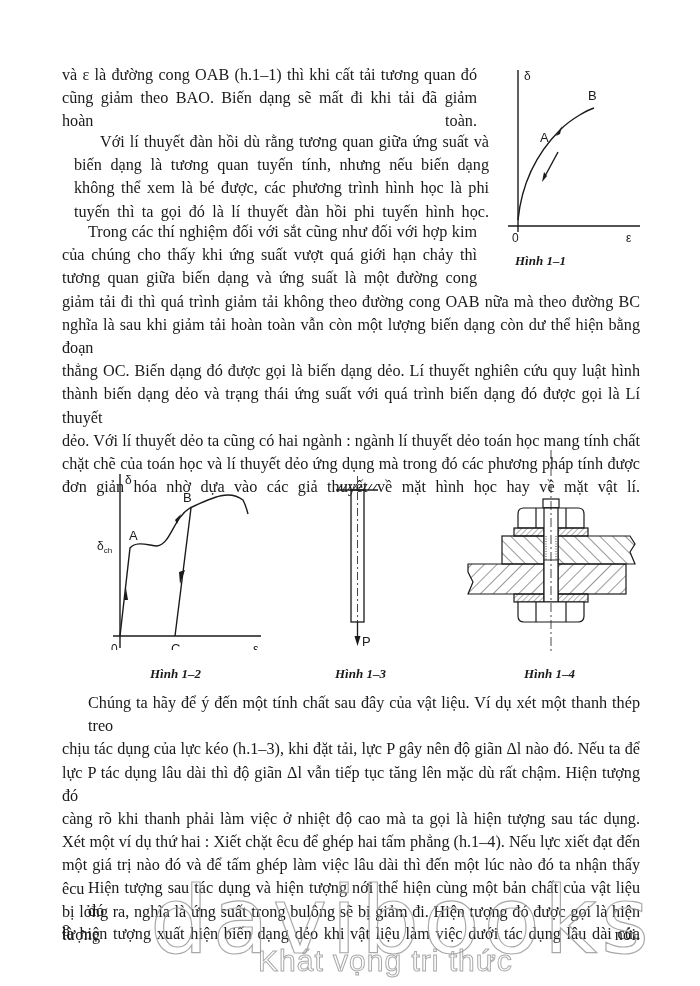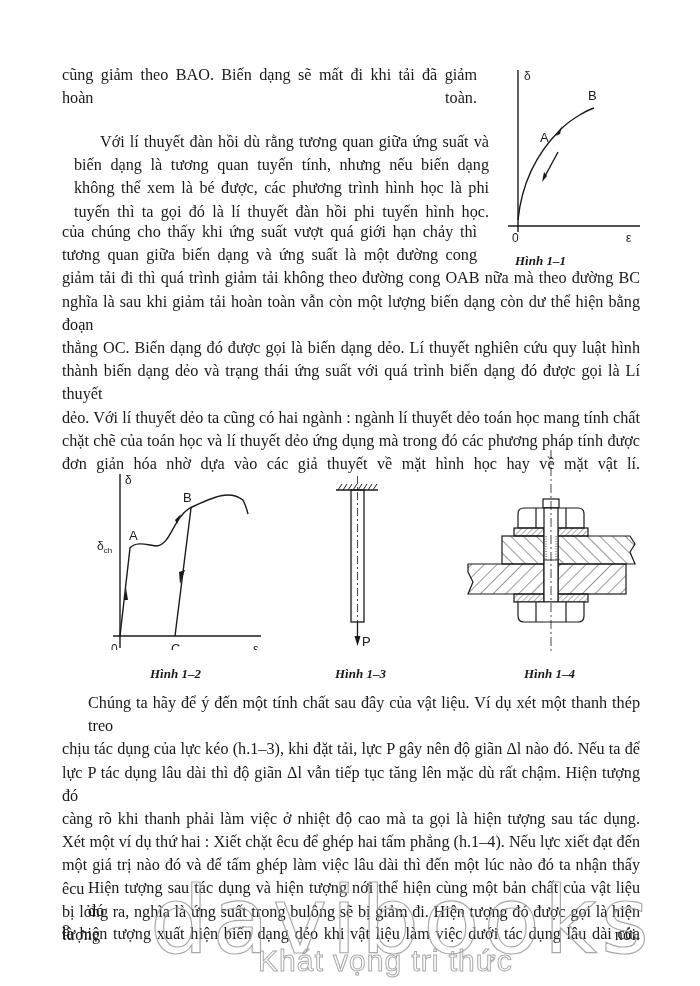--- a/index.html
+++ b/index.html
@@ -11,32 +11,34 @@
     .cap { position: absolute; font-family: Liberation Serif, serif; font-weight: bold; font-style: italic; font-size: 13px; color: #1a1a1a; }
     svg text { font-family: "Liberation Sans", "DejaVu Sans", sans-serif; }
     .pagenum { position: absolute; left: 62px; top: 922px; font-size: 16px; }
     .wm1 { position: absolute; left: 150px; top: 868px; font-family: "DejaVu Sans", sans-serif; font-size: 92px; letter-spacing: 4px; color: transparent; -webkit-text-stroke: 1.2px #9a9a9a; opacity: 0.85; }
     .wm2 { position: absolute; left: 258px; top: 944px; font-family: Liberation Sans, sans-serif; font-size: 30px; letter-spacing: 1px; color: transparent; -webkit-text-stroke: 1px #9a9a9a; opacity: 0.85; }
   </style>
 </head>
 <body>
 
 <div class="p" style="left:62px; top:64px; width:415px;">
+  <span class="line just">và ε là đường cong OAB (h.1–1) thì khi cất tải tương quan đó</span>
   <span class="line just">cũng giảm theo BAO. Biến dạng sẽ mất đi khi tải đã giảm</span>
   <span class="lineL">hoàn toàn.</span>
 </div>
 
 <div class="p" style="left:62px; top:131px; width:415px;margin-left:12px;">
   <span class="line just" style="padding-left:26px;">Với lí thuyết đàn hồi dù rằng tương quan giữa ứng suất và</span>
   <span class="line just">biến dạng là tương quan tuyến tính, nhưng nếu biến dạng</span>
   <span class="line just">không thể xem là bé được, các phương trình hình học là phi</span>
   <span class="lineL">tuyến thì ta gọi đó là lí thuyết đàn hồi phi tuyến hình học.</span>
 </div>
 
 <div class="p" style="left:62px; top:221px; width:578px;">
+  <span class="line just" style="padding-left:26px; width:389px;">Trong các thí nghiệm đối với sắt cũng như đối với hợp kim</span>
   <span class="line just" style="width:415px;">của chúng cho thấy khi ứng suất vượt quá giới hạn chảy thì</span>
   <span class="line just" style="width:415px;">tương quan giữa biến dạng và ứng suất là một đường cong</span>
   <span class="line just">giảm tải đi thì quá trình giảm tải không theo đường cong OAB nữa mà theo đường BC</span>
   <span class="line just">nghĩa là sau khi giảm tải hoàn toàn vẫn còn một lượng biến dạng còn dư thể hiện bằng đoạn</span>
   <span class="line just">thẳng OC. Biến dạng đó được gọi là biến dạng dẻo. Lí thuyết nghiên cứu quy luật hình</span>
   <span class="line just">thành biến dạng dẻo và trạng thái ứng suất với quá trình biến dạng đó được gọi là Lí thuyết</span>
   <span class="line just">dẻo. Với lí thuyết dẻo ta cũng có hai ngành : ngành lí thuyết dẻo toán học mang tính chất</span>
   <span class="line just">chặt chẽ của toán học và lí thuyết dẻo ứng dụng mà trong đó các phương pháp tính được</span>
   <span class="lineL">đơn giản hóa nhờ dựa vào các giả thuyết về mặt hình học hay về mặt vật lí.</span>
 </div>

